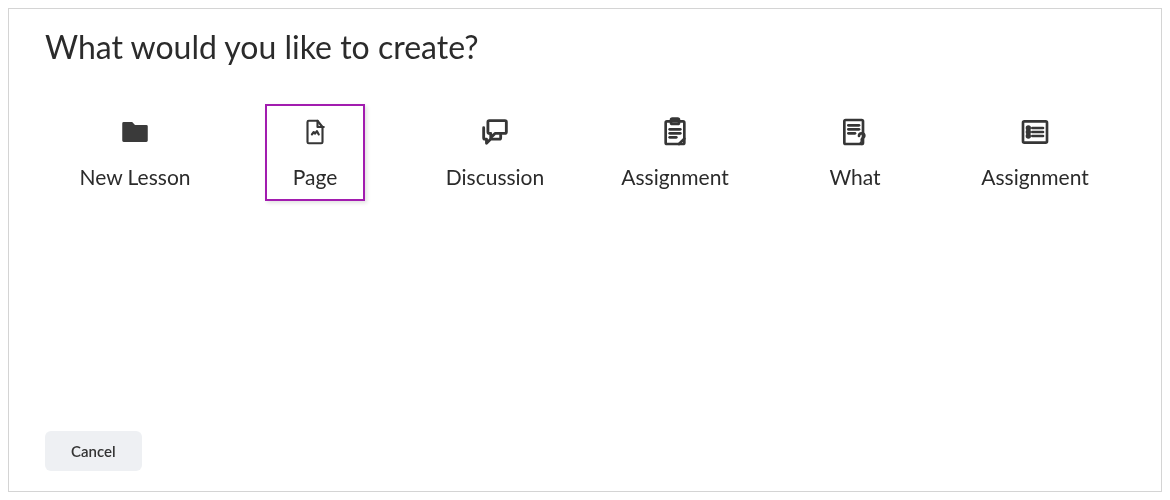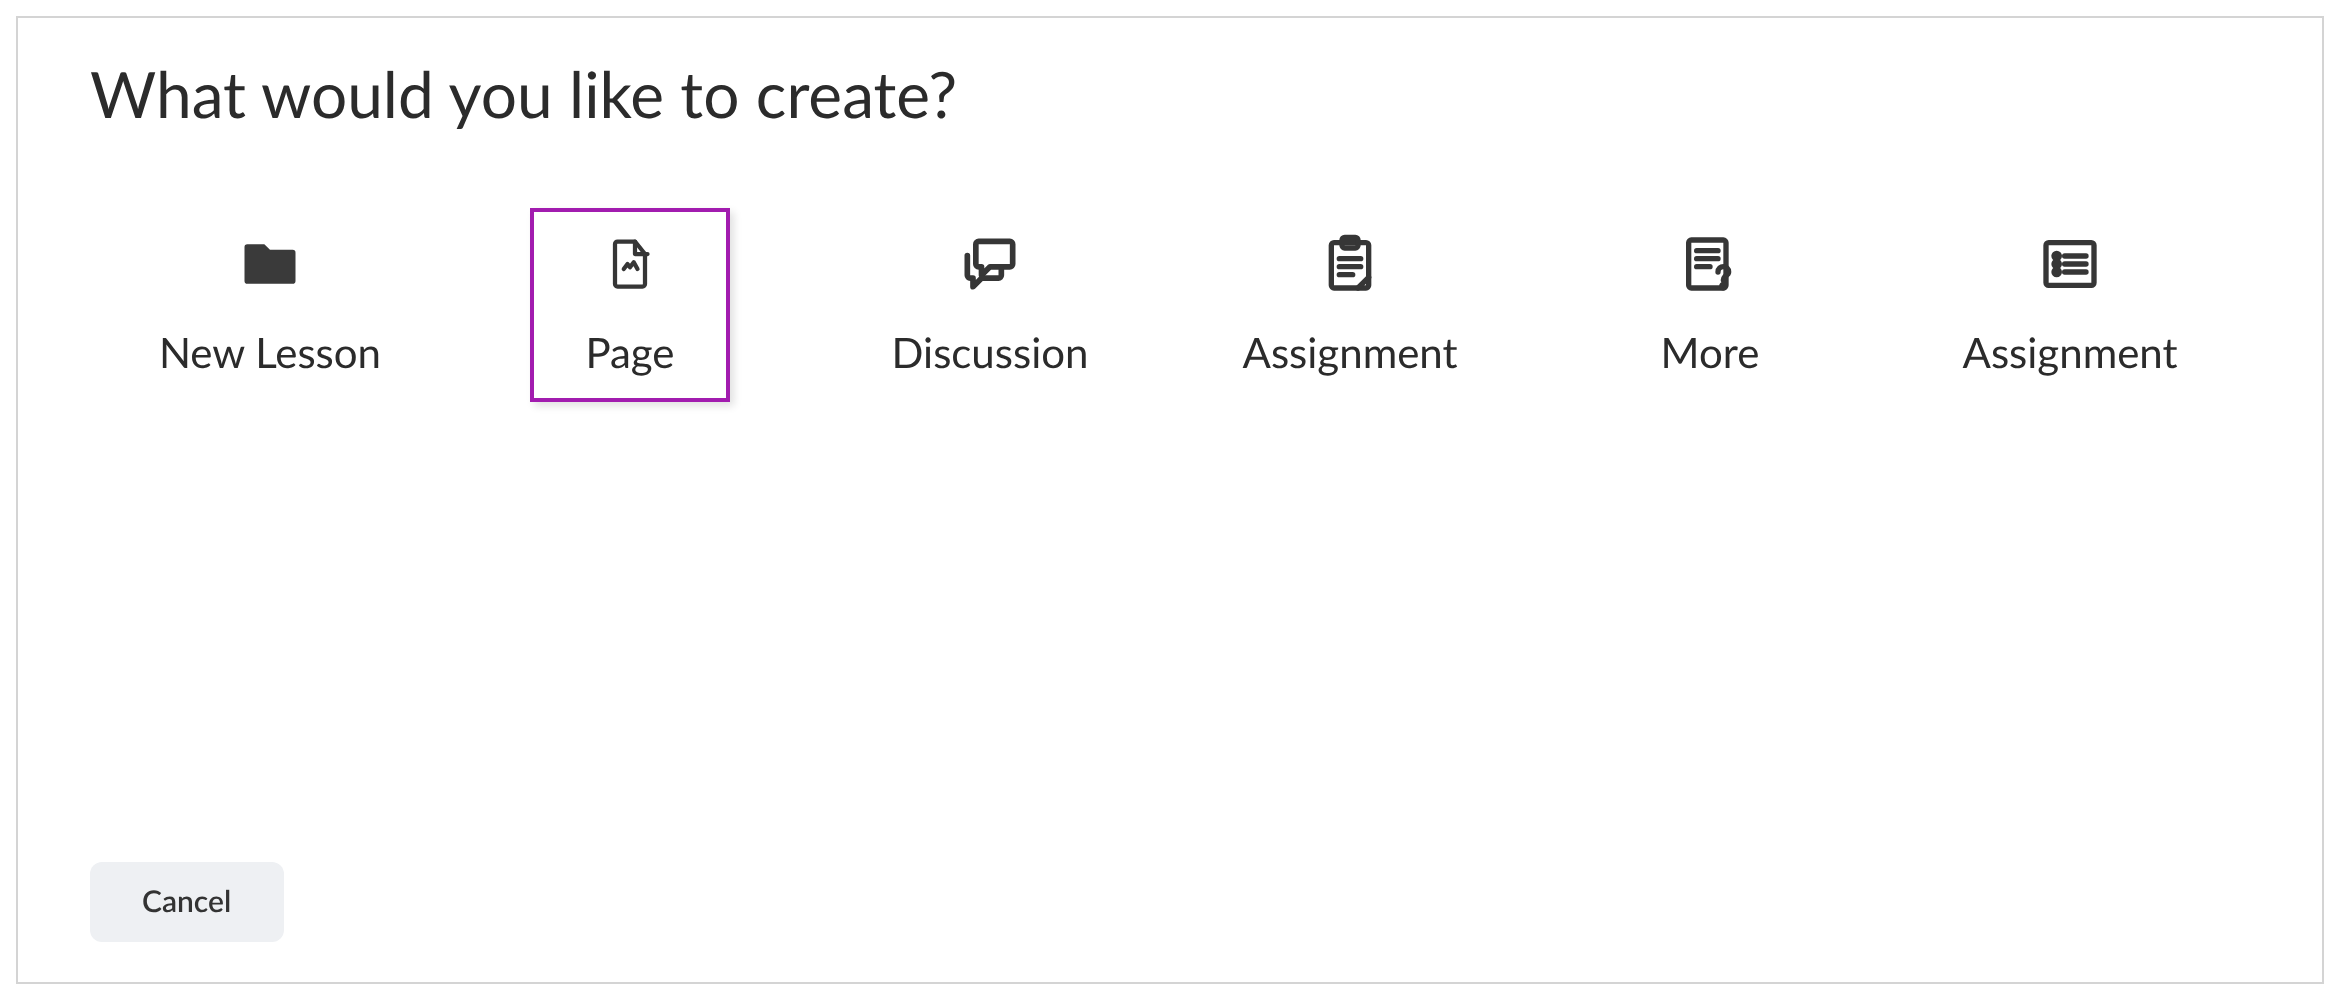--- a/index.html
+++ b/index.html
@@ -137,21 +137,21 @@
       <span class="tile-icon">
         <svg width="32" height="32" viewBox="0 0 24 24" fill="none" stroke="currentColor" stroke-width="2" stroke-linecap="round" stroke-linejoin="round">
           <rect x="4" y="3" width="14" height="18" rx="1"></rect>
           <line x1="7" y1="7" x2="15" y2="7"></line>
           <line x1="7" y1="10" x2="15" y2="10"></line>
           <line x1="7" y1="13" x2="12" y2="13"></line>
           <path d="M15 15c0-1.3 1-2 2-2s2 .7 2 2c0 1-1 1.3-1.5 1.8-.3.3-.5.7-.5 1.2"></path>
           <circle cx="17" cy="20.3" r="0.6" fill="currentColor"></circle>
         </svg>
       </span>
-      <span class="tile-label">More</span>
+      <span class="tile-label">What</span>
     </div>
 
     <div class="tile">
       <span class="tile-icon">
         <svg width="32" height="32" viewBox="0 0 24 24" fill="none" stroke="currentColor" stroke-width="2" stroke-linecap="round" stroke-linejoin="round">
           <rect x="3" y="4" width="18" height="16" rx="1"></rect>
           <circle cx="7" cy="9" r="1" fill="currentColor"></circle>
           <circle cx="7" cy="12" r="1" fill="currentColor"></circle>
           <circle cx="7" cy="15" r="1" fill="currentColor"></circle>
           <line x1="10" y1="9" x2="18" y2="9"></line>

